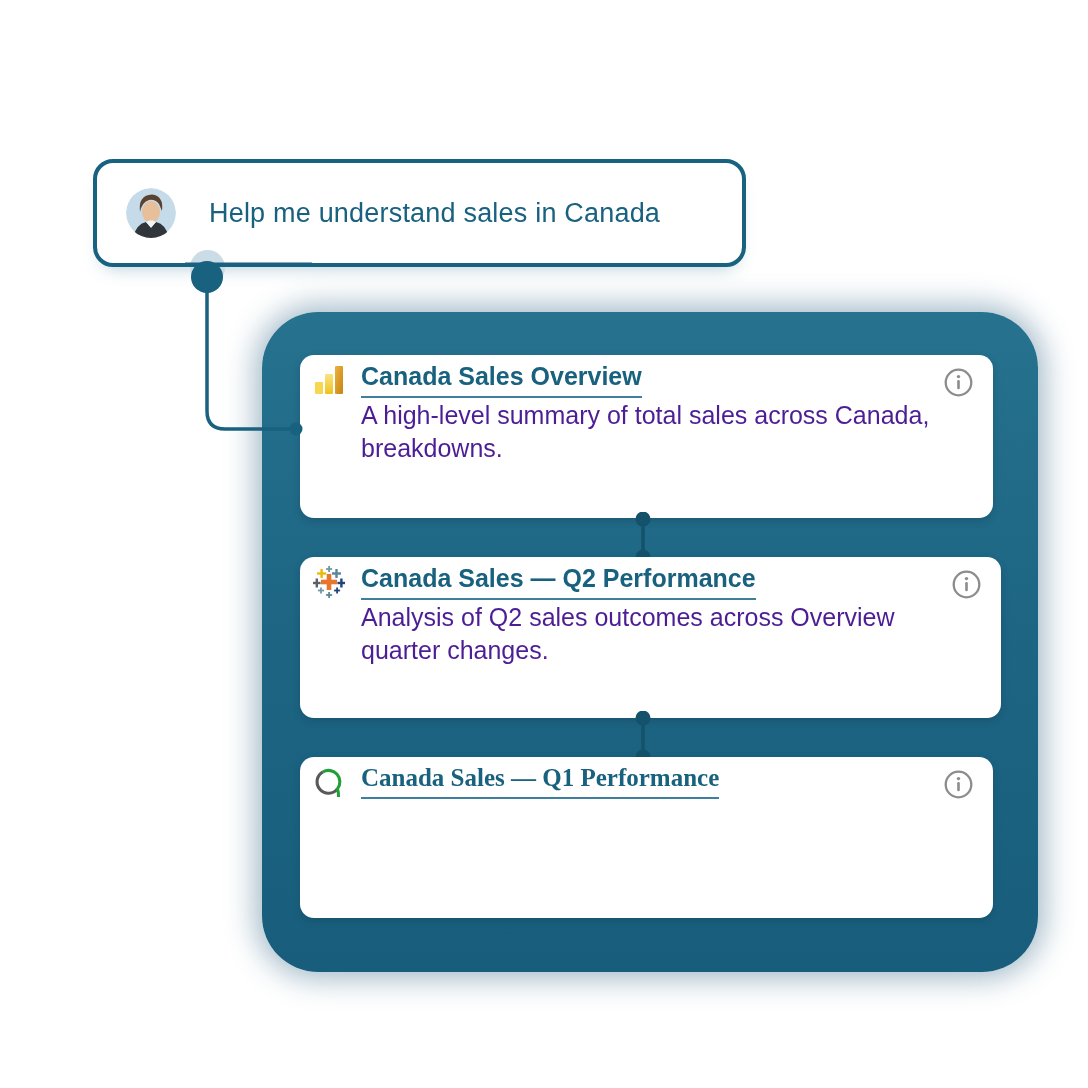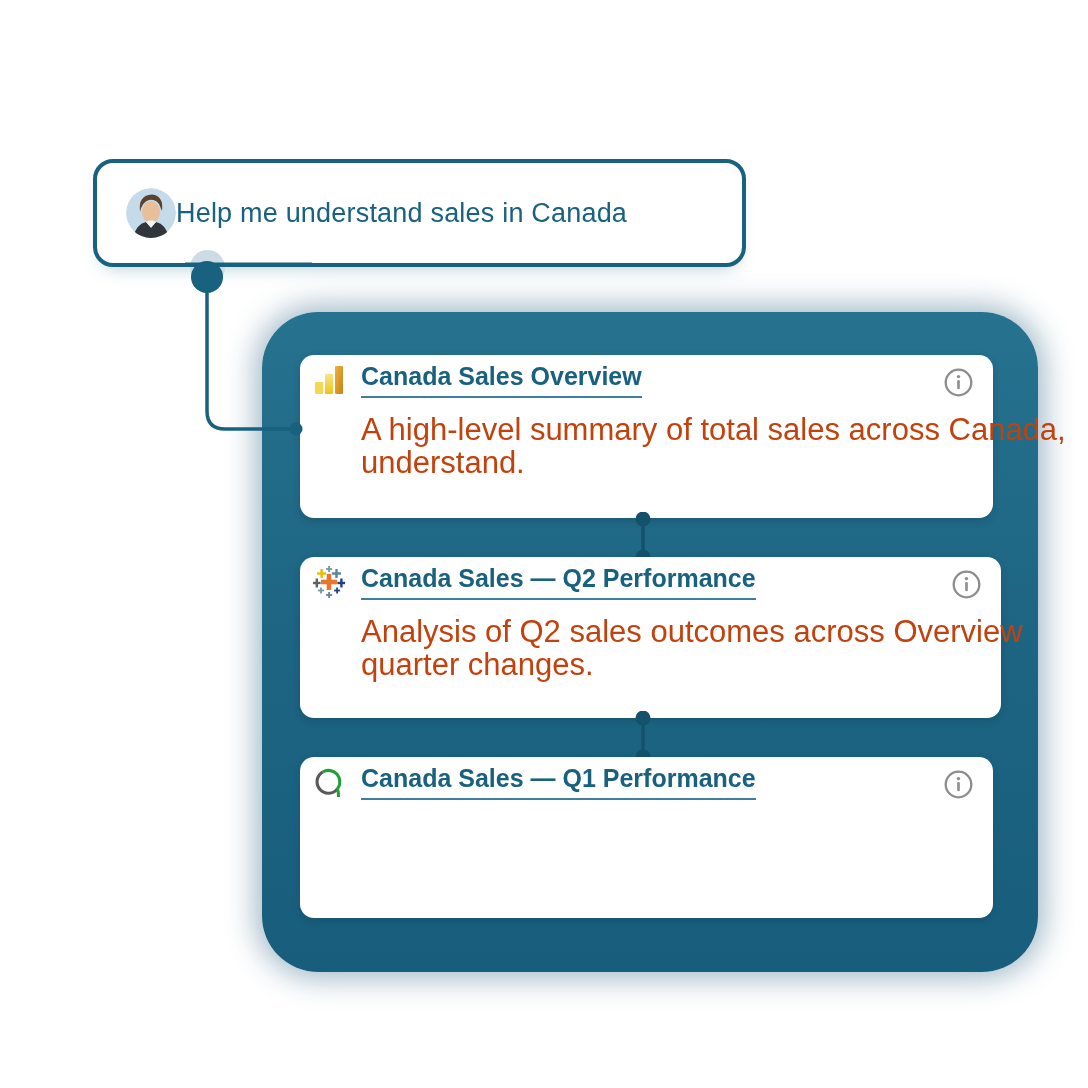--- a/index.html
+++ b/index.html
@@ -6,21 +6,21 @@
   .stage {
     position:relative; width:1088px; height:1088px; background:#ffffff;
     font-family:"Liberation Sans", sans-serif; overflow:hidden;
   }
 
   
   .bubble {
     position:absolute; left:93px; top:159px; width:653px; height:108px;
     box-sizing:border-box; background:#ffffff;
     border:4.5px solid #18617F; border-radius:20px;
-    display:flex; align-items:center; padding-left:29px; 
+    display:flex; align-items:center; padding-left:29px; gap:33px;
     box-shadow:0 10px 18px -10px rgba(23,97,127,0.35);
   }
   .avatar { width:50px; height:50px; flex:0 0 auto; }
   .bubble-text { color:#18617F; font-size:27px; font-weight:500; letter-spacing:0.2px; }
 
   
   .connector { position:absolute; left:185px; top:245px; z-index:5; }
 
   
   .panel {
@@ -30,31 +30,31 @@
     box-shadow:0 0 30px 6px rgba(43,96,128,0.45);
   }
 
   
   .card {
     position:absolute; left:38px; width:693px; background:#ffffff;
     border-radius:14px; box-shadow:0 3px 7px rgba(20,55,80,0.30);
   }
   .card.c1 { top:43px;  height:163px; }
   .card.c2 { top:245px; height:161px;padding-left:8px; }
-  .card.c3 { top:445px; height:161px; }
+  .card.c3 { top:445px; height:161px;font-family:Liberation Serif, serif; }
 
   .card-icon { position:absolute; left:13px; top:9px; width:32px; height:32px; }
   .card-title {
     position:absolute; left:61px; top:7px; display:inline-block;
     font-size:25px; font-weight:700; color:#18617F;
     border-bottom:2.5px solid #3F7F9D; padding-bottom:5px;
     cursor:pointer; text-decoration:none; white-space:nowrap;
   }
   .card-info { position:absolute; right:20px; top:13px; width:29px; height:29px; cursor:pointer; }
-  .card-desc { position:absolute; left:61px; top:58px; font-size:31px; color:#c2410c; }
+  .card-desc { position:absolute; left:61px; top:44px; font-size:25px; color:#4c1d95; }
   .card-desc div { line-height:33px; white-space:nowrap; }
 
   .vlink { position:absolute; left:366px; }
   .vlink.a { top:200px; }
   .vlink.b { top:399px; }
 </style>
 </head>
 <body>
 
 <div class="stage">
@@ -104,21 +104,21 @@
         <rect x="22" y="2" width="8" height="28" rx="1" fill="url(#pb2)"></rect>
       </svg>
       <span class="card-title">Canada Sales Overview</span>
       <svg class="card-info" viewBox="0 0 29 29">
         <circle cx="14.5" cy="14.5" r="12.8" fill="none" stroke="#8C8C8C" stroke-width="2.3"></circle>
         <circle cx="14.5" cy="8.6" r="1.7" fill="#8C8C8C"></circle>
         <rect x="13.2" y="12" width="2.6" height="9.2" rx="1.3" fill="#8C8C8C"></rect>
       </svg>
       <div class="card-desc">
         <div>A high-level summary of total sales across Canada,</div>
-        <div>understand.</div>
+        <div>breakdowns.</div>
       </div>
     </div>
 
     <svg class="vlink a" width="30" height="52" viewBox="0 0 30 52">
       <line x1="15" y1="7" x2="15" y2="45" stroke="#14526B" stroke-width="3.5"></line>
       <circle cx="15" cy="7" r="7.5" fill="#14526B"></circle>
       <circle cx="15" cy="45" r="7.5" fill="#14526B"></circle>
     </svg>
 
     <div class="card c2">

